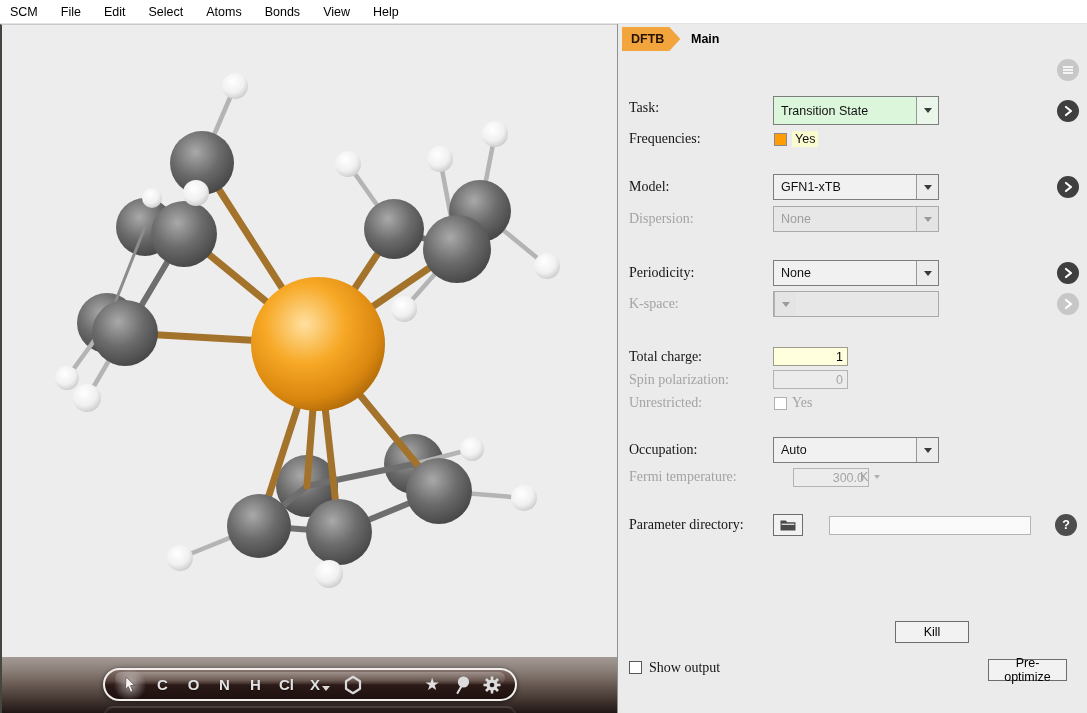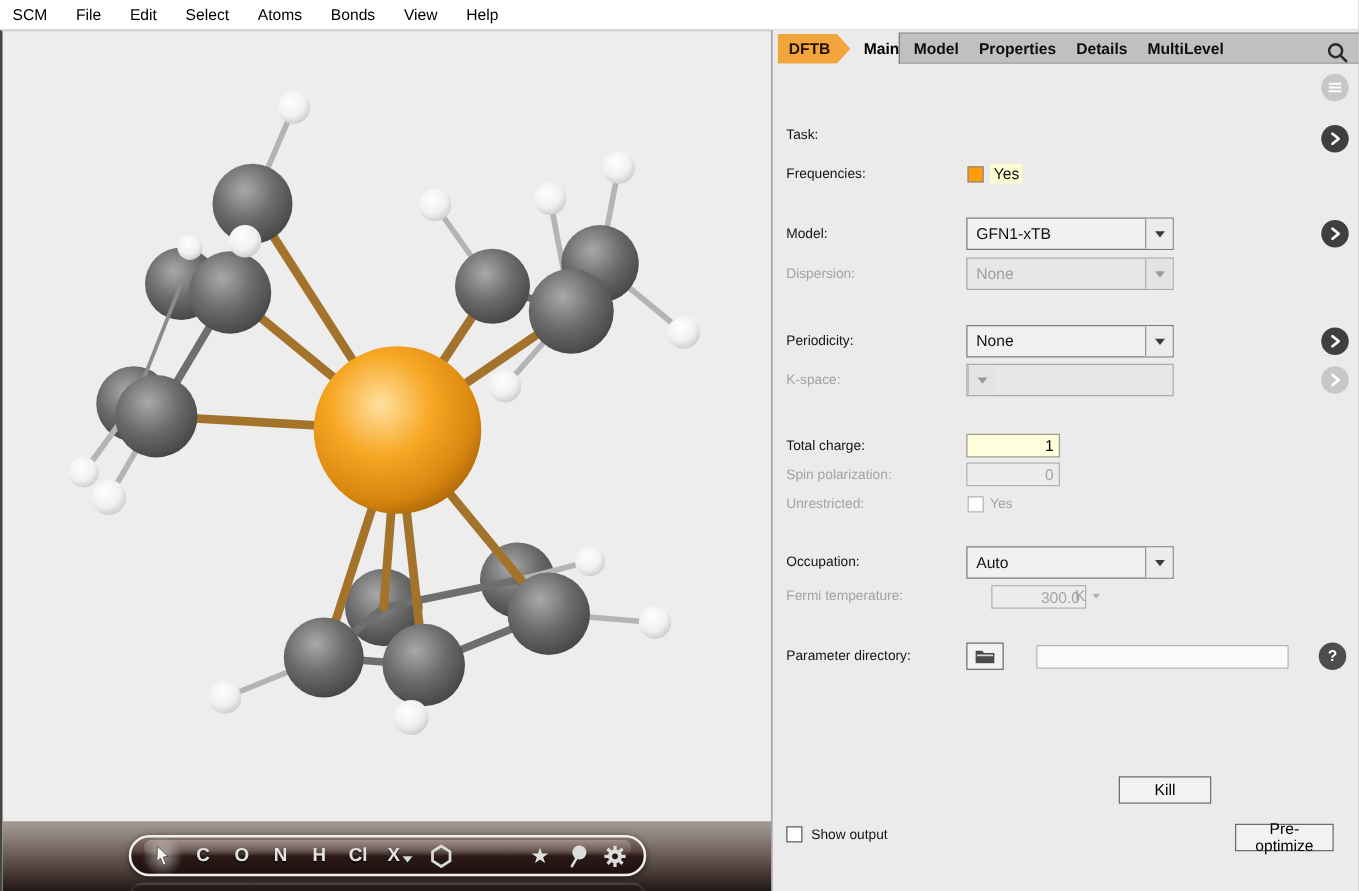--- a/index.html
+++ b/index.html
@@ -41,21 +41,21 @@
      font-size:12.5px;font-weight:bold;color:#231300;background:#f2a43d;
      clip-path:polygon(0 0,calc(100% - 11px) 0,100% 50%,calc(100% - 11px) 100%,0 100%);}
   #tab-main{position:absolute;left:63px;top:3px;height:24px;display:flex;align-items:center;padding:0 10px;
      font-size:12.5px;font-weight:bold;color:#000;}
   #tab-strip{position:absolute;left:101px;top:2px;right:0;height:25px;background:#c0c0c0;
      border-left:1px solid #7e7e7e;border-top:1px solid #979797;border-bottom:1px solid #a2a2a2;
      box-sizing:border-box;display:flex;align-items:center;padding-left:3px;}
   .strip-tab{font-size:12.5px;font-weight:bold;color:#0d0d0d;padding:0 8px;cursor:default;}
   #tab-search{position:absolute;right:8px;top:6px;width:18px;height:18px;}
   
-  .flabel{position:absolute;left:11px;transform:translateY(-50%);font-size:11px;color:#141414;white-space:nowrap;}
+  .flabel{position:absolute;left:11px;transform:translateY(-50%);font-size:14px;color:#141414;white-space:nowrap;font-family:Liberation Serif, serif;}
   .flabel.dis{color:#a3a3a3;text-align:right;}
   .combo{position:absolute;left:155px;width:166px;height:26px;border:1px solid #7d7d7d;background:#f1f1f1;
          box-sizing:border-box;display:flex;align-items:stretch;font-size:12.5px;color:#111;}
   .combo .txt{flex:1;display:flex;align-items:center;padding-left:7px;}
   .combo .abtn{width:21px;border-left:1px solid #979797;background:#ececec;display:flex;align-items:center;justify-content:center;}
   .combo .tri{width:0;height:0;border-left:4px solid transparent;border-right:4px solid transparent;border-top:5px solid #3a3a3a;}
   .combo.green{background:#dcf6dc;}
   .combo.green .abtn{background:#eaf6ea;}
   .combo.dis{background:#e7e7e7;border-color:#aaaaaa;color:#9e9e9e;}
   .combo.dis .abtn{background:#e4e4e4;border-left-color:#b3b3b3;}
@@ -215,40 +215,36 @@
             <circle cx="10" cy="10" r="2.3" fill="#241716"></circle>
         </svg>
       </span>
     </div>
   </div>
 
   <div id="panel">
 
     <div id="module-badge">DFTB</div>
     <div id="tab-main">Main</div>
-    <div id="tab-strip">
-      <span class="strip-tab">Model</span>
-      <span class="strip-tab">Properties</span>
-      <span class="strip-tab">Details</span>
-      <span class="strip-tab">MultiLevel</span>
-      <svg id="tab-search" viewBox="0 0 18 18">
-        <circle cx="7.5" cy="7.5" r="5.2" fill="none" stroke="#2c2c2c" stroke-width="2"></circle>
-        <line x1="11.5" y1="11.5" x2="16" y2="16" stroke="#2c2c2c" stroke-width="2" stroke-linecap="round"></line>
-      </svg>
-    </div>
 
     <div class="circle-btn dis" style="left:439px;top:35px;">
       <svg width="12" height="10" viewBox="0 0 12 10">
         <line x1="1" y1="2" x2="11" y2="2" stroke="#fff" stroke-width="1.6"></line>
         <line x1="1" y1="5" x2="11" y2="5" stroke="#fff" stroke-width="1.6"></line>
         <line x1="1" y1="8" x2="11" y2="8" stroke="#fff" stroke-width="1.6"></line>
       </svg>
     </div>
 
     <span class="flabel" style="top:84px;">Task:</span>
+    <div class="combo green" style="top:72px;height:29px;">
+      <span class="txt">Transition State</span>
+      <span class="abtn">
+          <span class="tri"></span>
+        </span>
+    </div>
     <div class="circle-btn" style="left:439px;top:76px;">
       <svg width="12" height="12" viewBox="0 0 12 12">
           <path d="M4 2 L9 6 L4 10" fill="none" stroke="#fff" stroke-width="2.2" stroke-linecap="round" stroke-linejoin="round"></path>
         </svg>
     </div>
 
     <span class="flabel" style="top:115px;">Frequencies:</span>
     <div class="cb" style="left:156px;top:109px;background:#ff9d09;"></div>
     <span class="yes-tag" style="left:174px;top:115px;">Yes</span>
 

